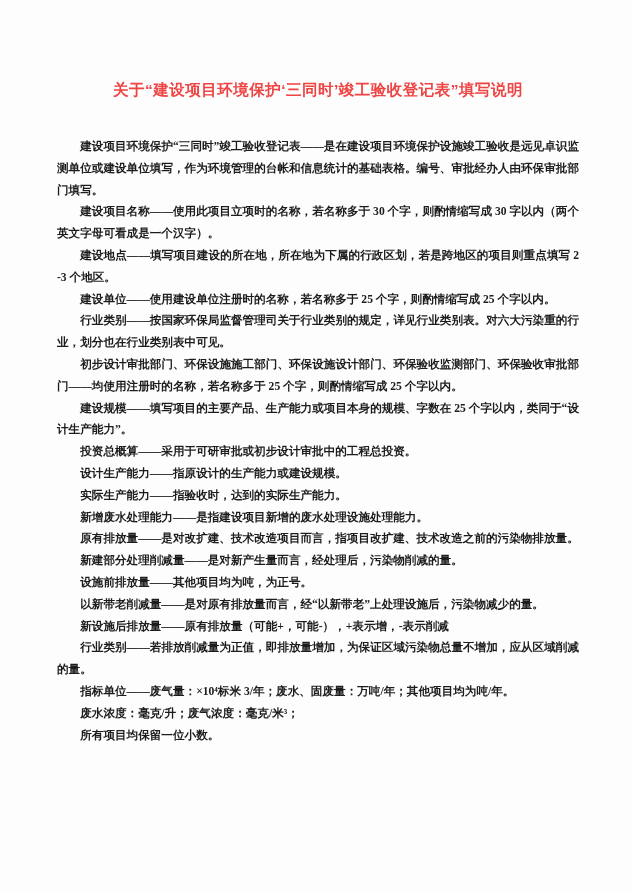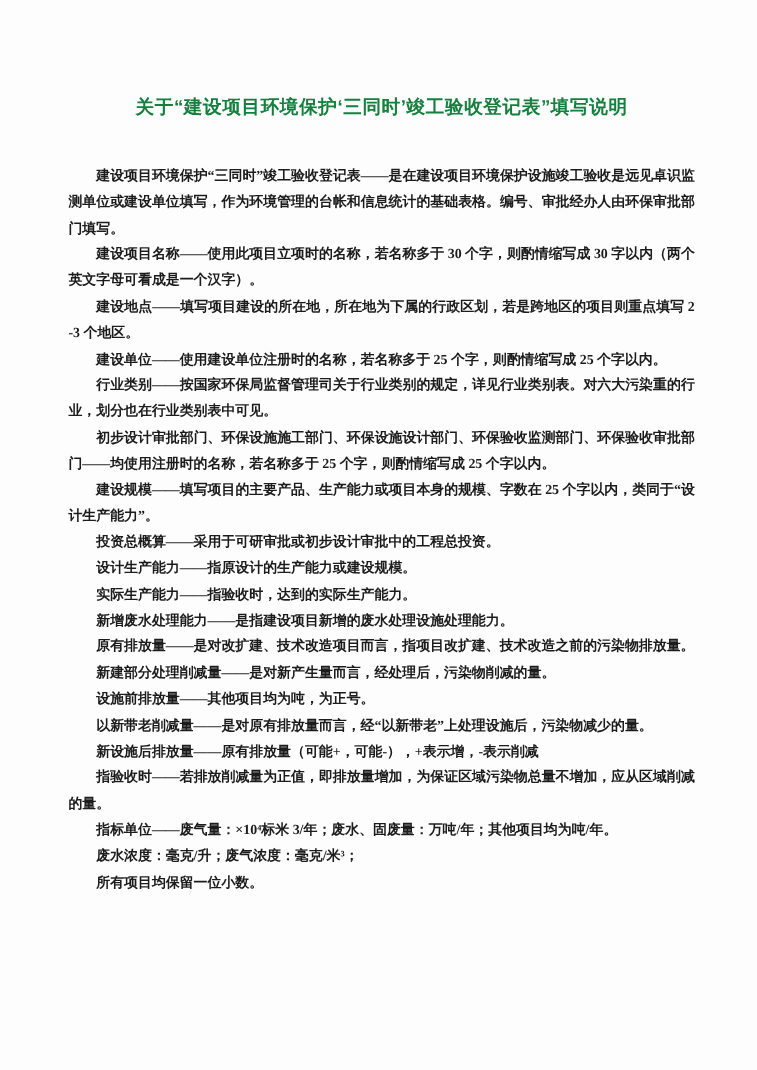--- a/index.html
+++ b/index.html
@@ -19,21 +19,21 @@
     overflow: hidden;
   }
   .doc-title {
     font-family: "Liberation Sans", "DejaVu Sans", sans-serif;
     font-weight: bold;
     font-size: 15.5px;
     line-height: 20px;
     text-align: center;
     margin: 0 0 36px 0;
     letter-spacing: 0.5px;
-    color: #15803d;
+    color: #ef4444;
   }
   .doc-body p {
     font-family: "Liberation Serif", "DejaVu Serif", serif;
     font-size: 11.6px;
     line-height: 21.8px;
     margin: 0;
     padding: 0;
     text-indent: 2em;
     text-align: justify;
     word-break: break-all;
@@ -55,18 +55,18 @@
     <p>建设规模——填写项目的主要产品、生产能力或项目本身的规模、字数在 25 个字以内，类同于“设计生产能力”。</p>
     <p>投资总概算——采用于可研审批或初步设计审批中的工程总投资。</p>
     <p>设计生产能力——指原设计的生产能力或建设规模。</p>
     <p>实际生产能力——指验收时，达到的实际生产能力。</p>
     <p>新增废水处理能力——是指建设项目新增的废水处理设施处理能力。</p>
     <p>原有排放量——是对改扩建、技术改造项目而言，指项目改扩建、技术改造之前的污染物排放量。</p>
     <p>新建部分处理削减量——是对新产生量而言，经处理后，污染物削减的量。</p>
     <p>设施前排放量——其他项目均为吨，为正号。</p>
     <p>以新带老削减量——是对原有排放量而言，经“以新带老”上处理设施后，污染物减少的量。</p>
     <p>新设施后排放量——原有排放量（可能+，可能-），+表示增，-表示削减</p>
-    <p>指验收时——若排放削减量为正值，即排放量增加，为保证区域污染物总量不增加，应从区域削减的量。</p>
+    <p>行业类别——若排放削减量为正值，即排放量增加，为保证区域污染物总量不增加，应从区域削减的量。</p>
     <p>指标单位——废气量：×10⁴标米 3/年；废水、固废量：万吨/年；其他项目均为吨/年。</p>
     <p>废水浓度：毫克/升；废气浓度：毫克/米³；</p>
     <p>所有项目均保留一位小数。</p>
   </div>
 </div>
 
 </body></html>

